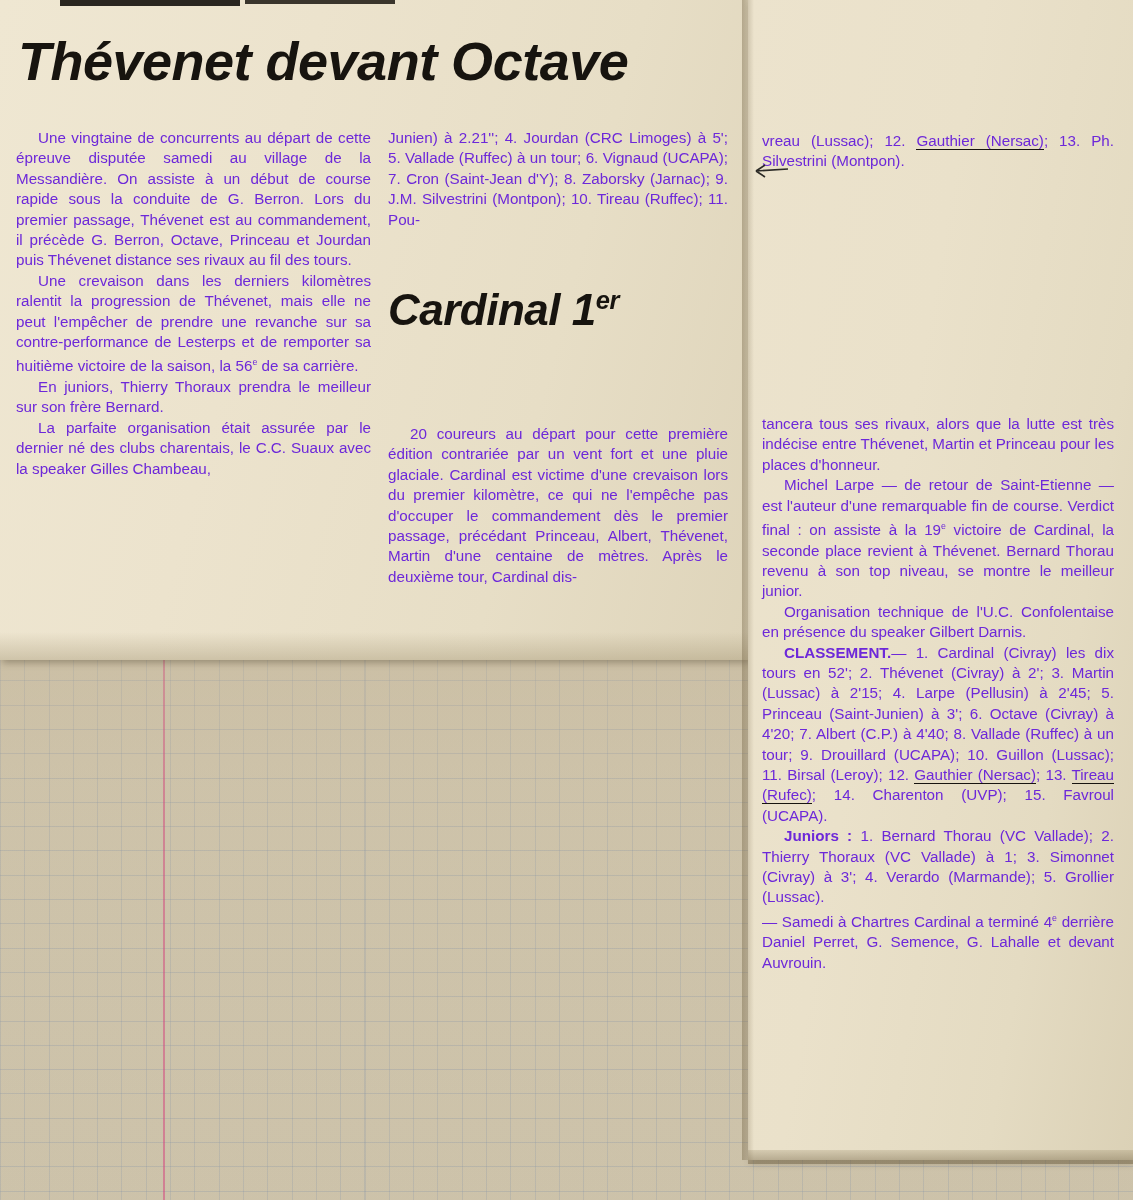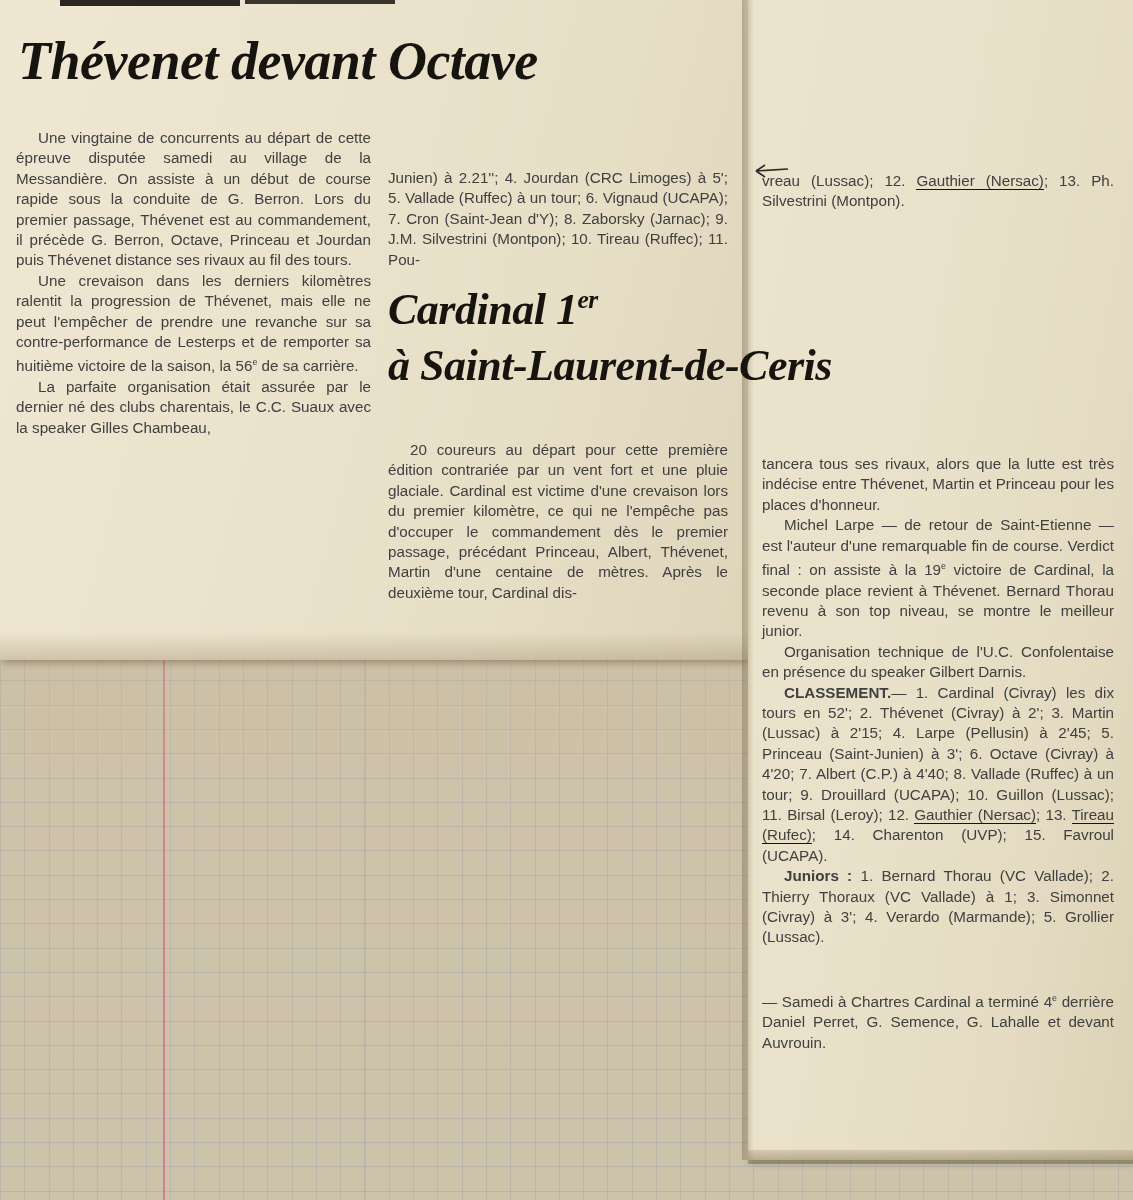--- a/index.html
+++ b/index.html
@@ -52,21 +52,21 @@
     position:absolute; left:60px; top:0; width:180px; height:6px;
     background:#2a2620;
   }
   #clip-tick-top2 {
     position:absolute; left:245px; top:0px; width:150px; height:4px;
     background:#3a352c;
   }
 
   
   .headline {
-    font-family:Liberation Serif, serif;
+    font-family:Liberation Sans, sans-serif;
     font-weight:bold;
     font-style:italic;
     color:#17140f;
     letter-spacing:-0.5px;
   }
   #headline1 {
     position:absolute; left:18px; top:32px; width:720px;
     font-size:54px; line-height:58px;
   }
   #headline2 {
@@ -74,35 +74,35 @@
     font-size:44px; line-height:56px;
     z-index:5;
   }
   #headline2 .l2 { display:block; }
   .sup { font-size:0.58em; vertical-align:super; }
 
   .col {
     position:absolute;
     font-size:15.2px;
     line-height:20.4px;
-    color:#404040;
+    color:#6d28d9;
     text-align:justify;
     font-family:"Liberation Sans", sans-serif;
   }
   .col p { margin:0 0 0 0; text-indent:22px; }
-  .col p.noind { text-indent:0;margin-top:40px; }
+  .col p.noind { text-indent:0; }
   .bold { font-weight:bold; }
   .ul { border-bottom:1.6px solid #17140f; }
 
   
   #col1 { left:16px;  top:128px; width:355px; }
   #col2 { left:388px; top:128px; width:340px; }
   #col3 { left:762px; top:131px; width:352px; }
 
-  #col2b { left:388px; top:440px; width:340px; }
+  #col2b { left:388px; top:424px; width:340px; }
   #col3b { left:762px; top:414px; width:352px; }
 
   
   #arrow-annotation {
     position:absolute; left:752px; top:160px; width:38px; height:22px;
   }
 
   
   #torn-edge {
     position:absolute; left:742px; top:0; width:12px; height:1160px;
@@ -127,40 +127,40 @@
 
 <div id="clipping-right"></div>
 <div id="torn-edge"></div>
 <div id="bottom-edge-right"></div>
 
 <div id="headline1" class="headline">Thévenet devant Octave</div>
 
 <div id="col1" class="col">
   <p>Une vingtaine de concurrents au départ de cette épreuve disputée samedi au village de la Messandière. On assiste à un début de course rapide sous la conduite de G. Berron. Lors du premier passage, Thévenet est au commandement, il précède G. Berron, Octave, Princeau et Jourdan puis Thévenet distance ses rivaux au fil des tours.</p>
   <p>Une crevaison dans les derniers kilomètres ralentit la progression de Thévenet, mais elle ne peut l'empêcher de prendre une revanche sur sa contre-performance de Lesterps et de remporter sa huitième victoire de la saison, la 56<span class="sup">e</span> de sa carrière.</p>
+  <p>En juniors, Thierry Thoraux prendra le meilleur sur son frère Bernard.</p>
   <p>La parfaite organisation était assurée par le dernier né des clubs charentais, le C.C. Suaux avec la speaker Gilles Chambeau,</p>
 </div>
 
 <div id="col2" class="col">
   <p class="noind">Junien) à 2.21''; 4. Jourdan (CRC Limoges) à 5'; 5. Vallade (Ruffec) à un tour; 6. Vignaud (UCAPA); 7. Cron (Saint-Jean d'Y); 8. Zaborsky (Jarnac); 9. J.M. Silvestrini (Montpon); 10. Tireau (Ruffec); 11. Pou-</p>
 </div>
 
 <div id="col3" class="col">
   <p class="noind"><span>vreau (Lussac); 12. </span><span class="ul">Gauthier (Nersac)</span><span>; 13. Ph. Silvestrini (Montpon).</span></p>
 </div>
 
 <svg id="arrow-annotation" viewBox="0 0 38 22">
   <path d="M36 9 L4 11 M4 11 L13 5 M4 11 L13 17" stroke="#2b2a26" stroke-width="1.7" fill="none"></path>
 </svg>
 
 <div id="headline2" class="headline">
   <span class="l1">
     <span>Cardinal 1<span class="sup">er</span></span>
   </span>
-  <span class="l2">à Saint-Laurent-de-Ceris</span>
 </div>
 
 <div id="col2b" class="col">
   <p>20 coureurs au départ pour cette première édition contrariée par un vent fort et une pluie glaciale. Cardinal est victime d'une crevaison lors du premier kilomètre, ce qui ne l'empêche pas d'occuper le commandement dès le premier passage, précédant Princeau, Albert, Thévenet, Martin d'une centaine de mètres. Après le deuxième tour, Cardinal dis-</p>
 </div>
 
 <div id="col3b" class="col">
   <p class="noind">tancera tous ses rivaux, alors que la lutte est très indécise entre Thévenet, Martin et Princeau pour les places d'honneur.</p>
   <p>Michel Larpe — de retour de Saint-Etienne — est l'auteur d'une remarquable fin de course. Verdict final : on assiste à la 19<span class="sup">e</span> victoire de Cardinal, la seconde place revient à Thévenet. Bernard Thorau revenu à son top niveau, se montre le meilleur junior.</p>
   <p>Organisation technique de l'U.C. Confolentaise en présence du speaker Gilbert Darnis.</p>

